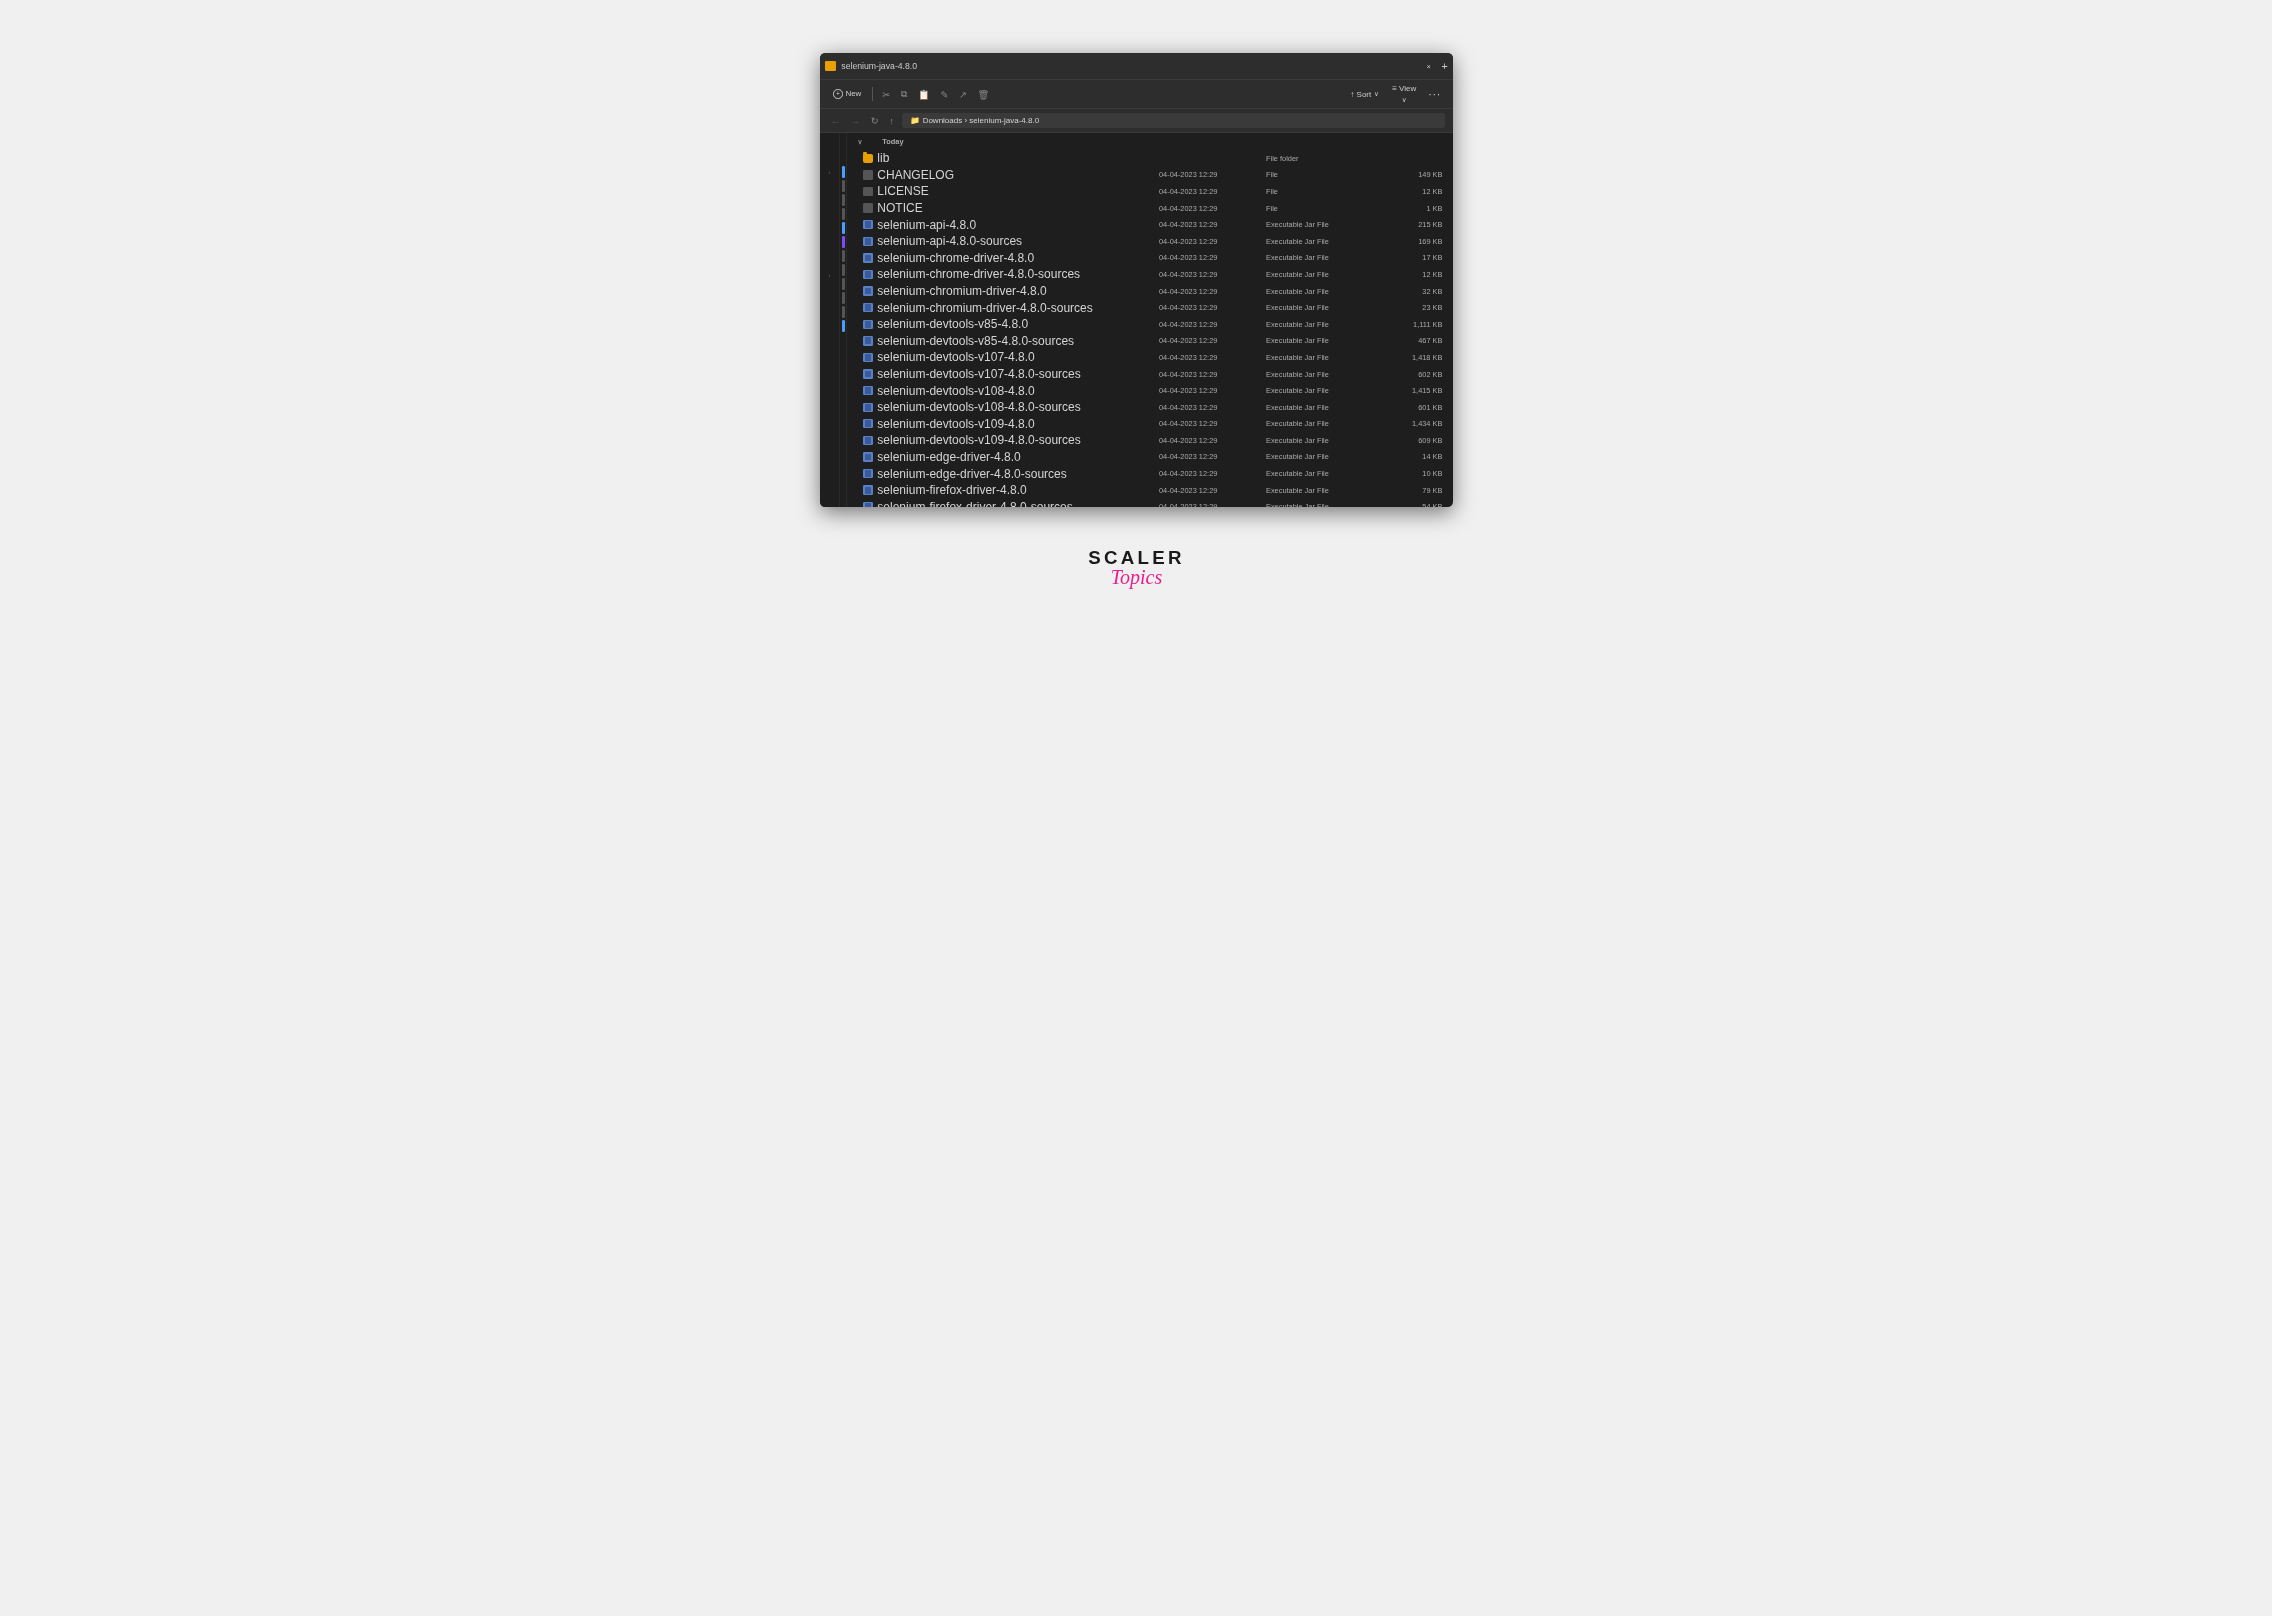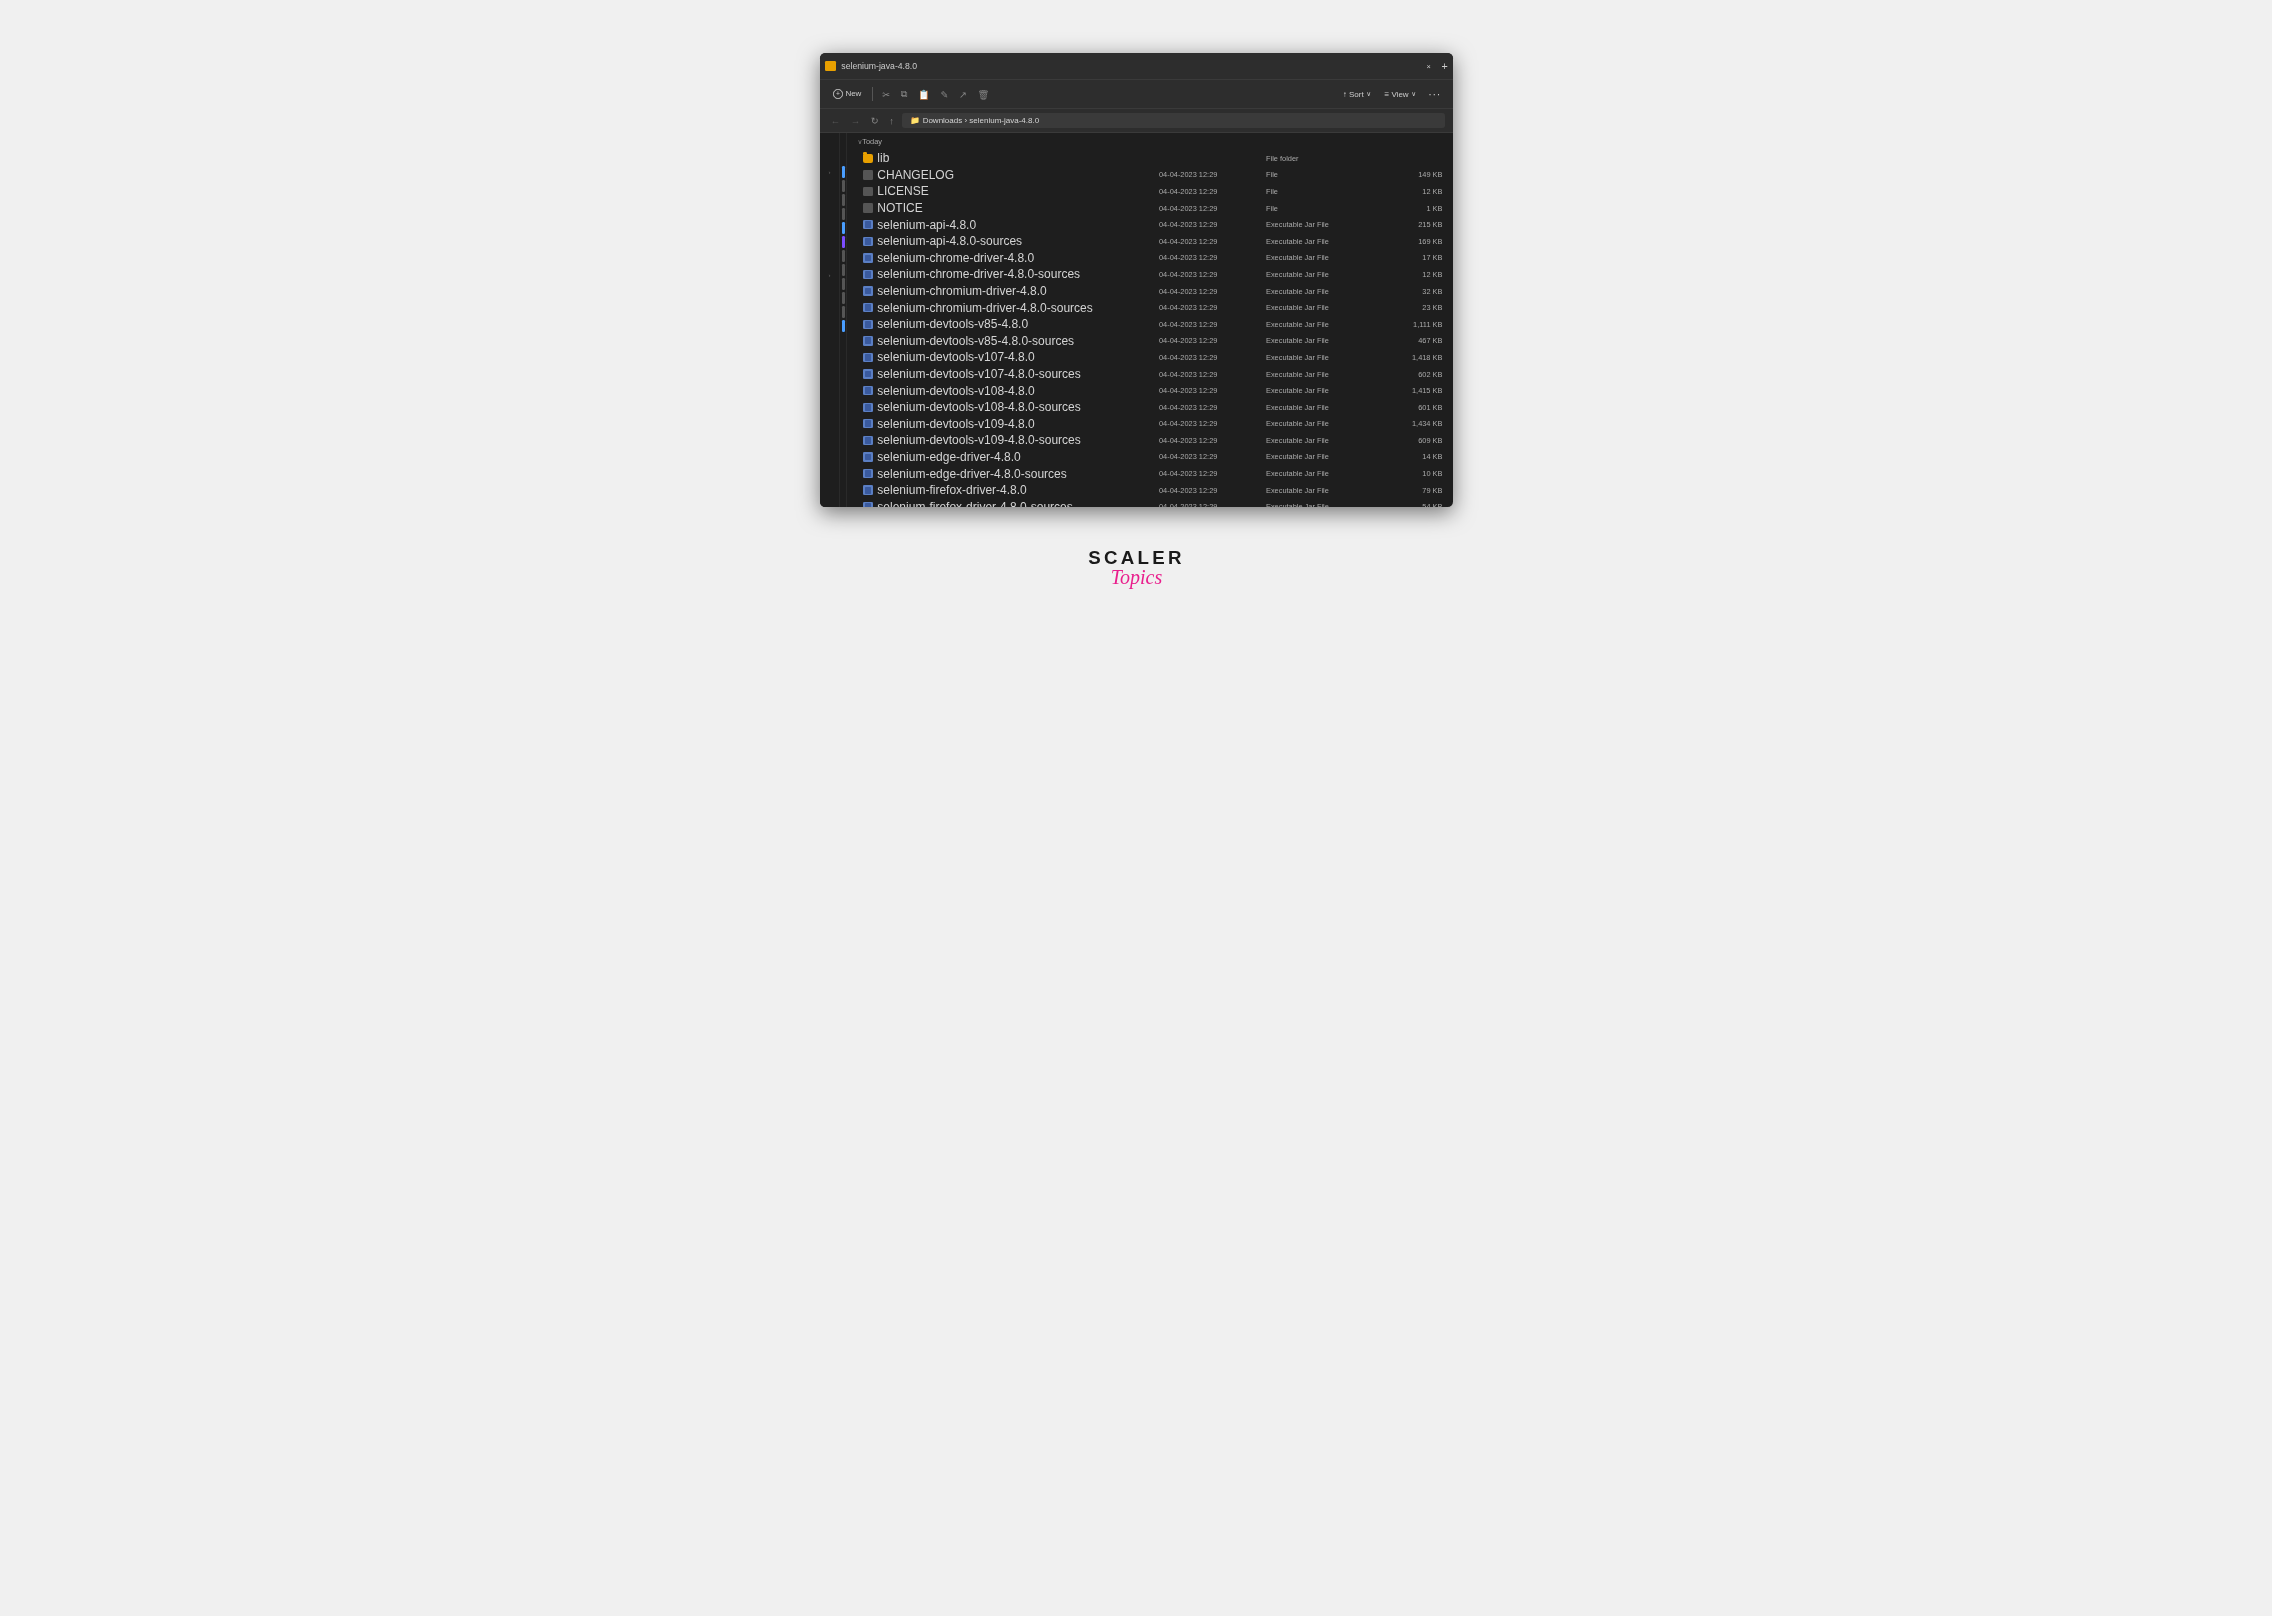--- a/index.html
+++ b/index.html
@@ -116,20 +116,21 @@
     }
     .view-btn {
       display: flex;
       align-items: center;
       gap: 2.7px;
       color: #cccccc;
       font-size: 8px;
       padding: 2.7px 5.3px;
       border-radius: 2.7px;
       cursor: pointer;
+      flex-direction: column;
     }
     .dots-btn {
       color: #cccccc;
       font-size: 10.7px;
       padding: 2.7px 4px;
       cursor: pointer;
       letter-spacing: 0.7px;
     }
 
     
@@ -199,24 +200,24 @@
       overflow-x: hidden;
     }
     .file-list::-webkit-scrollbar { width: 5.3px; }
     .file-list::-webkit-scrollbar-track { background: #1e1e1e; }
     .file-list::-webkit-scrollbar-thumb { background: #555; border-radius: 2.7px; }
 
     .group-header {
       padding: 4px 10.7px;
       color: #aaa;
       font-size: 7.4px;
-      font-weight: 400;
-      display: flex;
-      align-items: center;
-      gap: 0;
+      font-weight: 700;
+      display: flex;
+      align-items: center;
+      gap: 20px;
     }
     .group-toggle {
       color: #888;
       font-size: 6.7px;
       cursor: pointer;
     }
 
     .file-row {
       display: grid;
       grid-template-columns: 1fr 107px 120px 67px;

